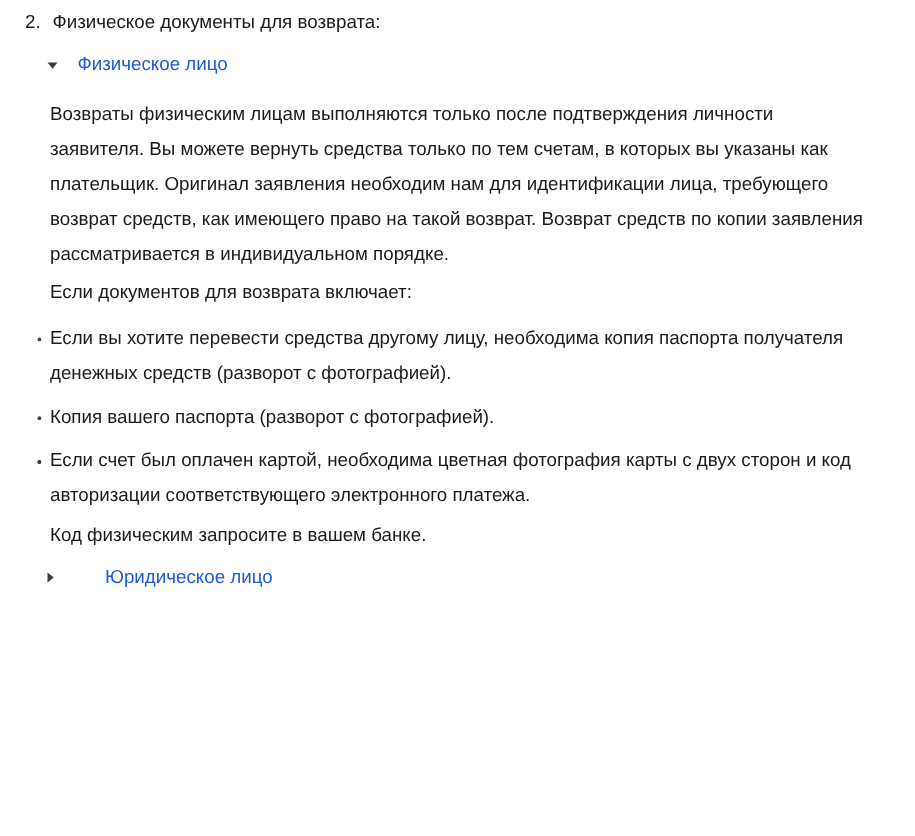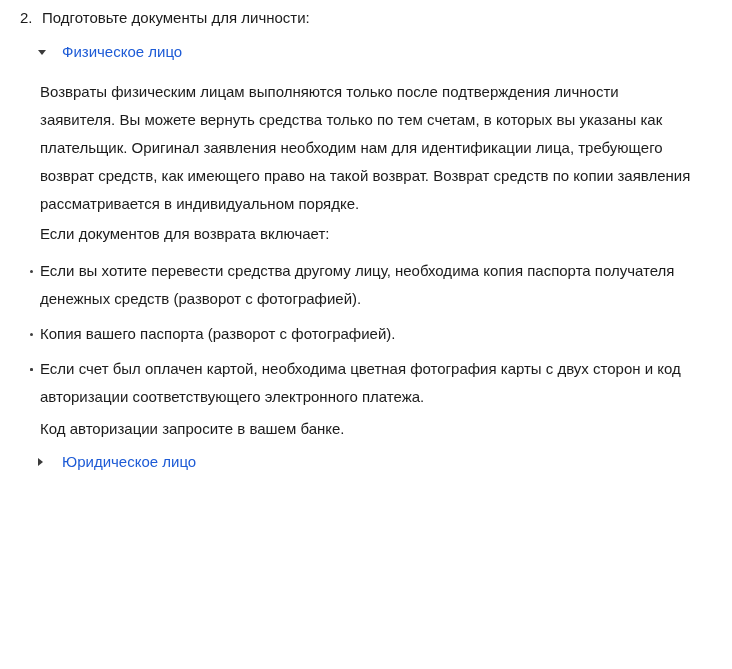--- a/index.html
+++ b/index.html
@@ -17,21 +17,21 @@
   .step-num { width: 22px; flex: 0 0 22px; }
 
   
   .expander { display: flex; align-items: center; line-height: 20px; cursor: pointer; }
   .expander .icon-box { width: 24px; flex: 0 0 24px; padding-left: 0; display: flex; align-items: center; }
   .expander { margin-left: 18px; text-align: center; }
   .tri-down { width: 0; height: 0; border-left: 4px solid transparent; border-right: 4px solid transparent; border-top: 5px solid #3b3b3b; }
   .tri-right { width: 0; height: 0; border-top: 4px solid transparent; border-bottom: 4px solid transparent; border-left: 5px solid #3b3b3b; }
   .expander .label { color: var(--section-link, #1d5bd6); }
   .exp-individual { margin-bottom: 16px; }
-  .exp-legal { margin-top: 9px; }
+  .exp-legal { margin-top: 9px; gap: 22px; }
 
   
   .section-content { margin-left: 20px; max-width: 656px; }
   .para { line-height: 28px; white-space: pre-line; margin-bottom: 2px; }
 
   
   ul.doc-list { list-style: none; margin-top: 9px; }
   ul.doc-list > li { position: relative; margin-top: 7px; line-height: 28px; }
   ul.doc-list > li:first-child { margin-top: 0; }
   .dot { position: absolute; left: -10px; top: 13px; width: 3px; height: 3px; border-radius: 50%; background: var(--marker, #444); }
@@ -39,21 +39,21 @@
   .note { line-height: 28px; white-space: pre-line; margin-top: 4px; }
   .inline-link { color: var(--inline-link, #5f6cc7); text-decoration: none; cursor: pointer; }
 </style>
 </head>
 <body style="--text: #1b1b1b; --section-link: #1d5bd6; --inline-link: #5f6cc7; --marker: #3f3f3f;">
 
 <div class="page">
 
   <div class="step-row">
     <span class="step-num">2.</span>
-    <span>Подготовьте документы для личности:</span>
+    <span>Физическое документы для возврата:</span>
   </div>
 
   <div class="expander exp-individual">
     <span class="icon-box">
       <span class="tri-down"></span>
     </span>
     <span class="label">Физическое лицо</span>
   </div>
 
   <div class="section-content">
@@ -81,21 +81,21 @@
       </li>
 
       <li>
         <span class="dot"></span>
       </li>
 
       <li>
         <span class="dot"></span>
         <span class="li-text">Если счет был оплачен картой, необходима цветная фотография карты с двух сторон и код
 авторизации соответствующего электронного платежа.</span>
-        <div class="note">Код авторизации запросите в вашем банке.</div>
+        <div class="note">Код физическим запросите в вашем банке.</div>
       </li>
 
     </ul>
   </div>
 
   <div class="expander exp-legal">
     <span class="icon-box">
       <span class="tri-right"></span>
     </span>
     <span class="label">Юридическое лицо</span>

